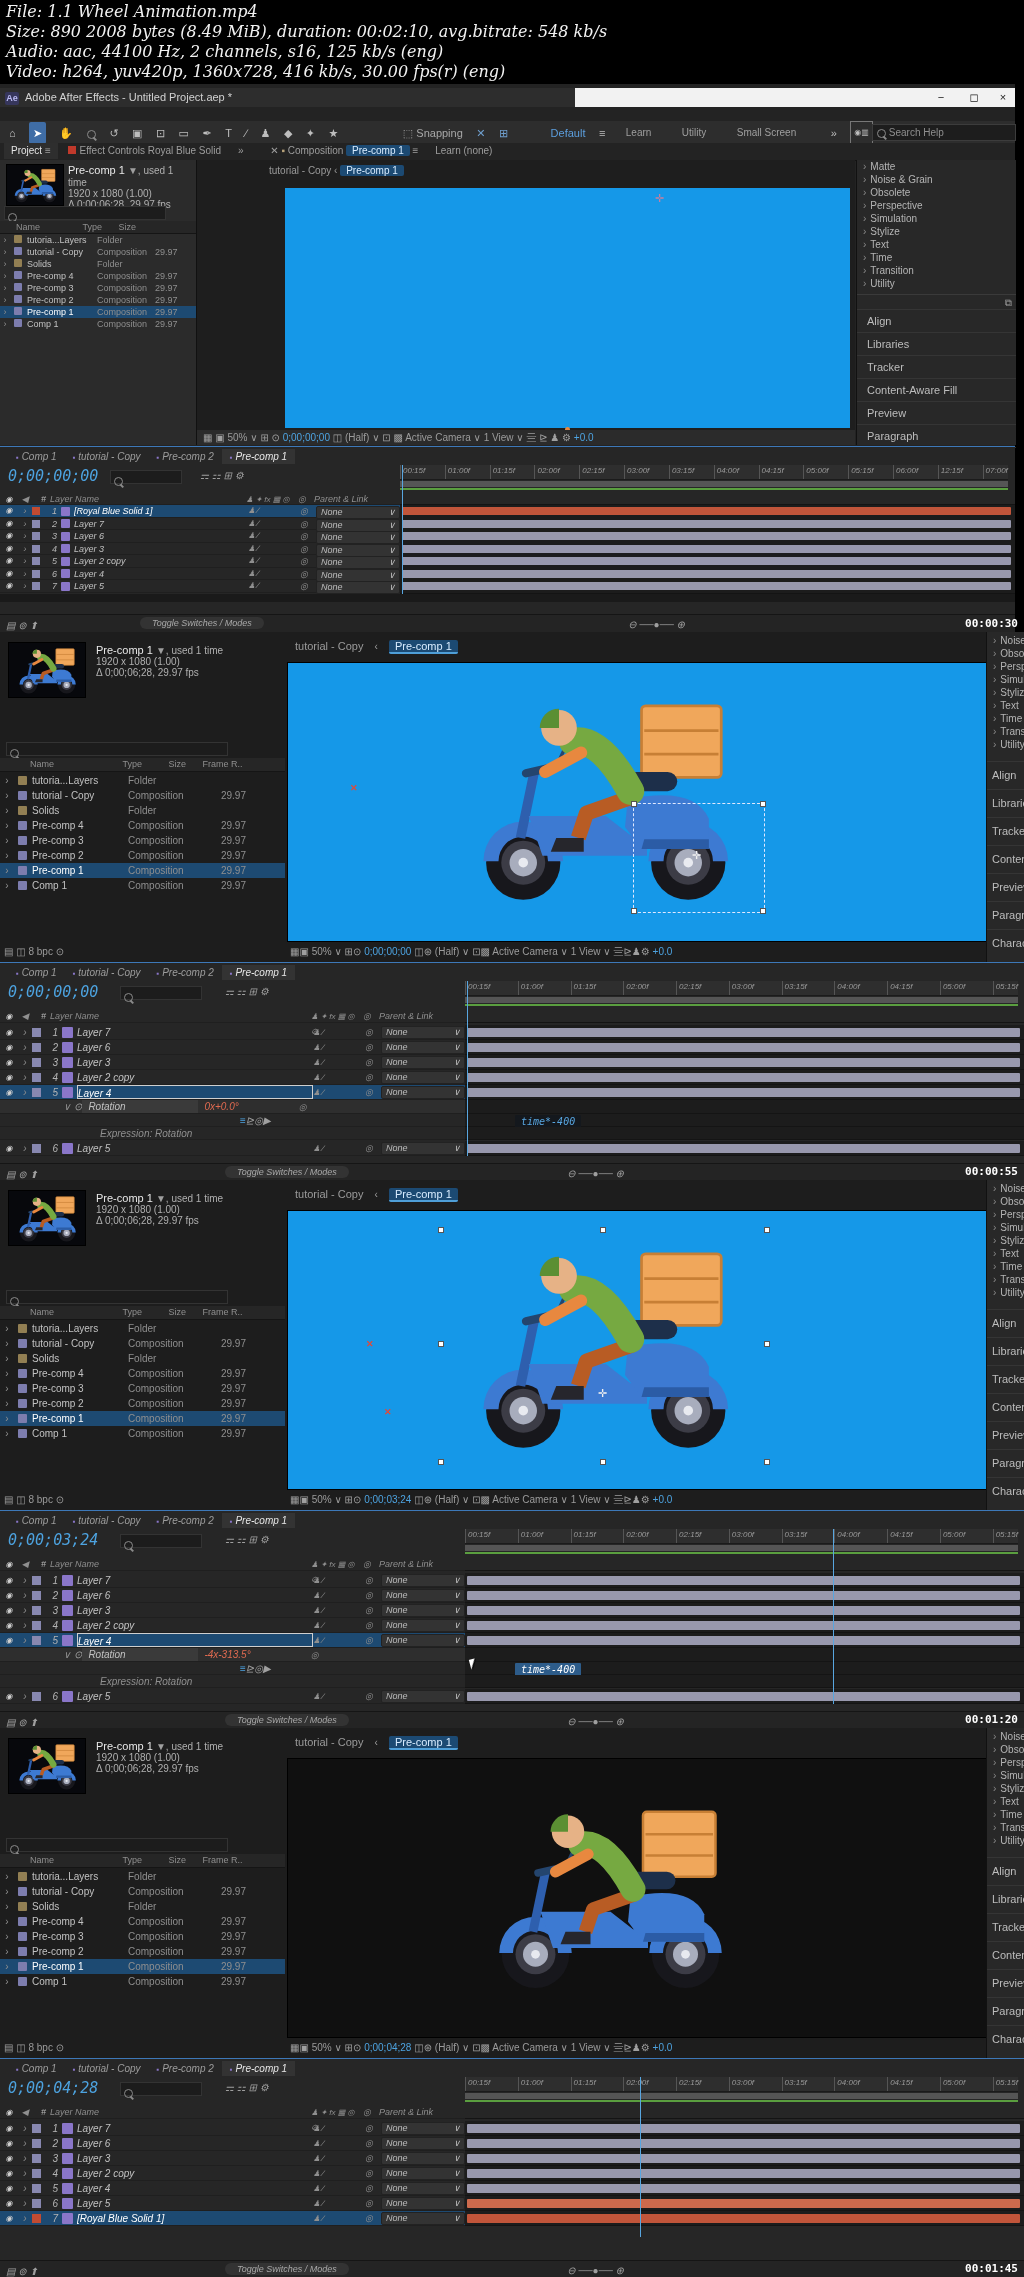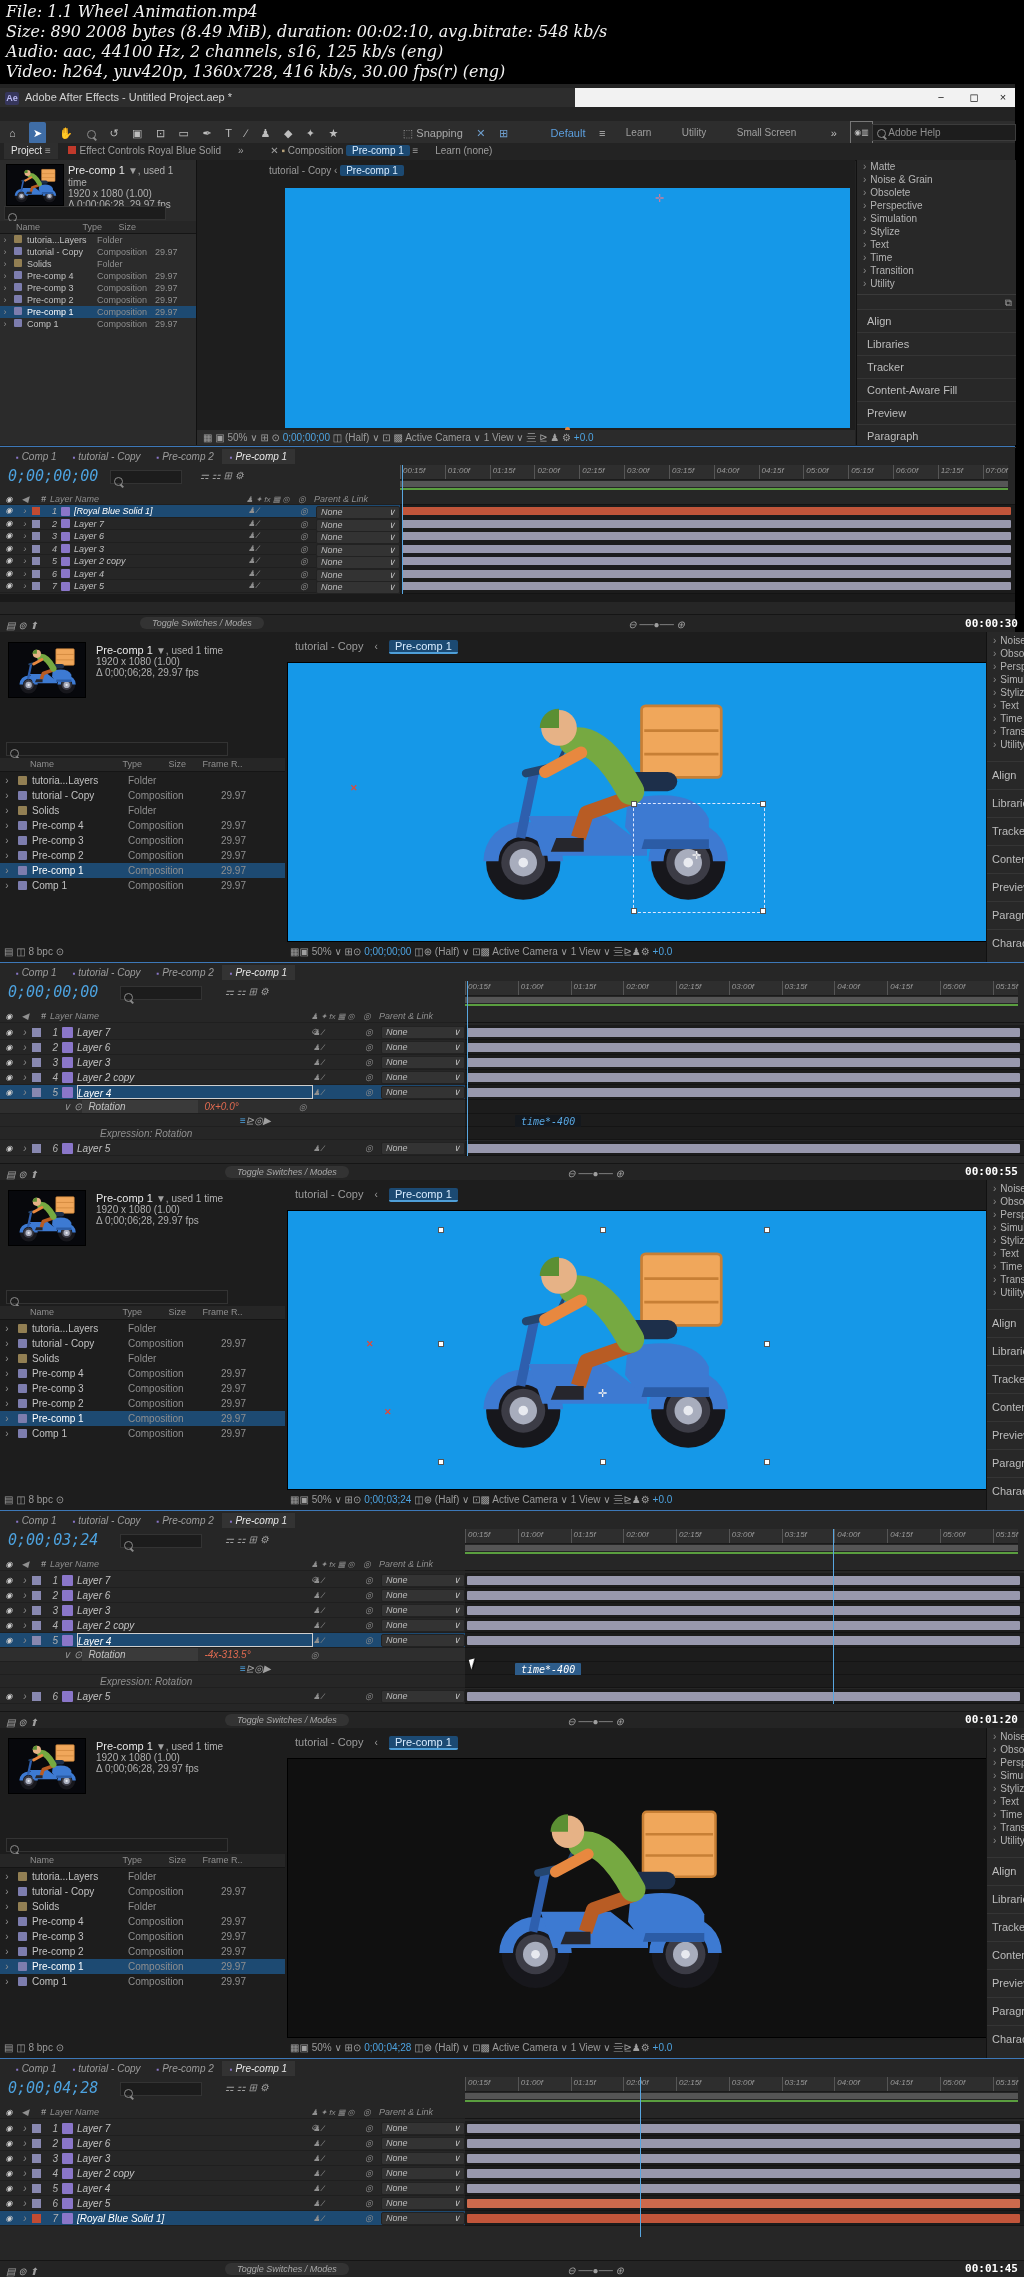--- a/index.html
+++ b/index.html
@@ -163,21 +163,21 @@
       <span class="tool" style="margin-left:60px;color:#a8a8a8;">⬚ <span>Snapping</span></span>
       <span class="tool" style="color:#6f9fce;">✕</span>
       <span class="tool" style="color:#6f9fce;">⊞</span>
       <span class="tool" style="margin-left:38px;color:#5c9edd;">Default</span>
       <span class="tool">≡</span>
       <span class="tool wslabel" style="margin-left:16px;">Learn</span>
       <span class="tool wslabel" style="margin-left:26px;">Utility</span>
       <span class="tool wslabel" style="margin-left:26px;">Small Screen</span>
       <span class="tool" style="margin-left:30px;">»</span>
       <span class="tool" style="border:1px solid #777;padding:0 3px;font-size:8px;">◉▥</span>
-      <span class="searchbox" style="left:872px;width:138px;"><span class="mag"></span> <span>Adobe Help</span></span>
+      <span class="searchbox" style="left:872px;width:138px;"><span class="mag"></span> <span>Search Help</span></span>
     </div>
 
     <div class="docktabs">
       <span class="dtab active" style="margin-left:4px;"><span>Project</span> <span class="ic">≡</span></span>
       <span class="dtab"><span class="redsw"></span><span>Effect Controls Royal Blue Solid</span></span>
       <span class="dtab">»</span>
       <span class="dtab" style="margin-left:10px;"><span class="ic">✕</span> <span class="ic" style="color:#b8a27a;">▪</span> <span>Composition</span> <span class="chip">Pre-comp 1</span> <span class="ic">≡</span></span>
       <span class="dtab">Learn (none)</span>
     </div>
 

